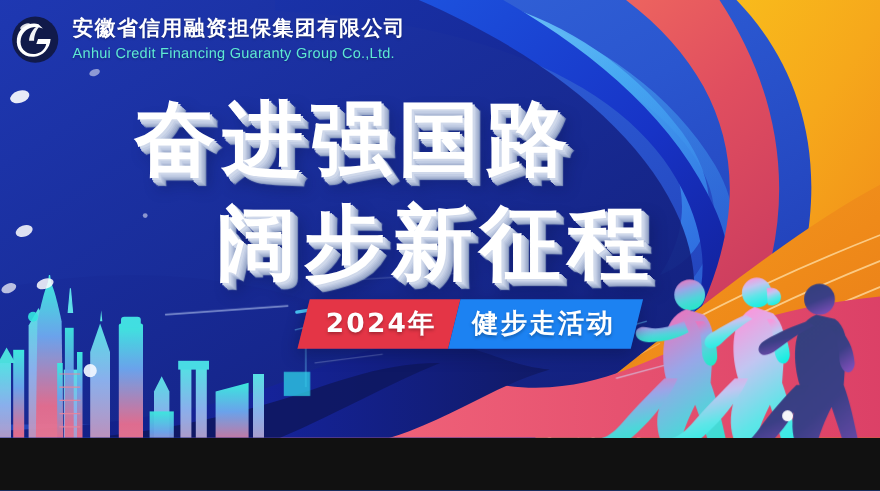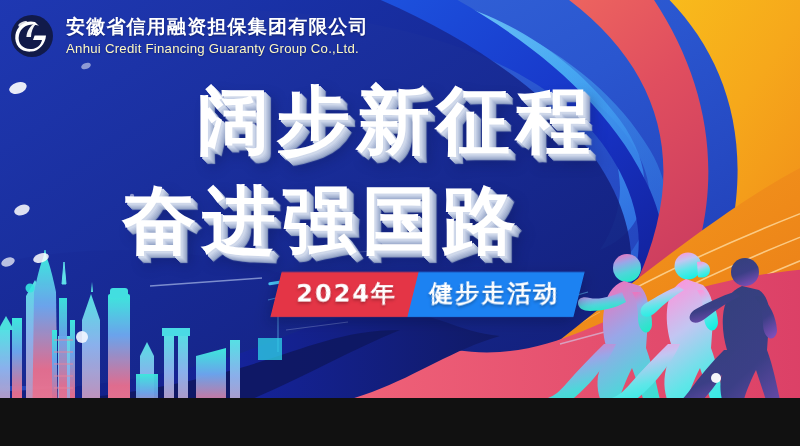--- a/index.html
+++ b/index.html
@@ -21,21 +21,21 @@
     position:relative;width:52px;height:52px;margin-left:6px;flex:0 0 auto;
   }
   .company{
     margin-left:8px;line-height:1.05;
   }
   .cn-name{
     font-size:19px;font-weight:bold;color:#ffffff;letter-spacing:1.2px;
     text-shadow:0 1px 2px rgba(0,0,0,.35);white-space:nowrap;
   }
   .en-name{
-    margin-top:5px;font-size:13.2px;color:#fef9c3;letter-spacing:.25px;
+    margin-top:5px;font-size:13.2px;color:#5eead4;letter-spacing:.25px;
     white-space:nowrap;text-shadow:0 1px 2px rgba(0,0,0,.3);
   }
 
   
   .title-block{position:absolute;left:0;top:78px;width:800px;z-index:35;}
   .tline{
     position:relative;white-space:nowrap;font-weight:bold;color:#ffffff;
     font-family:"DejaVu Sans","Liberation Sans",sans-serif;
     font-size:74px;letter-spacing:6px;
     text-shadow:
@@ -373,22 +373,22 @@
         <ellipse cx="17" cy="14" rx="5" ry="2.2" fill="#ffffff" opacity="0.85" transform="rotate(-24 17 14)"></ellipse>
       </svg>
     </div>
     <div class="company">
       <div class="cn-name">安徽省信用融资担保集团有限公司</div>
       <div class="en-name">Anhui Credit Financing Guaranty Group Co.,Ltd.</div>
     </div>
   </div>
 
   <div class="title-block">
+    <div class="tline tline-1">奋进强国路</div>
     <div class="tline tline-2">阔步新征程</div>
-    <div class="tline tline-1">奋进强国路</div>
   </div>
 
   <div class="band-accent" style="left:268px;top:278px;width:58px;transform:rotate(-9deg);"></div>
   <div class="band">
     <div class="band-red">
       <span>2024年</span>
     </div>
     <div class="band-blue">
       <span>健步走活动</span>
     </div>

